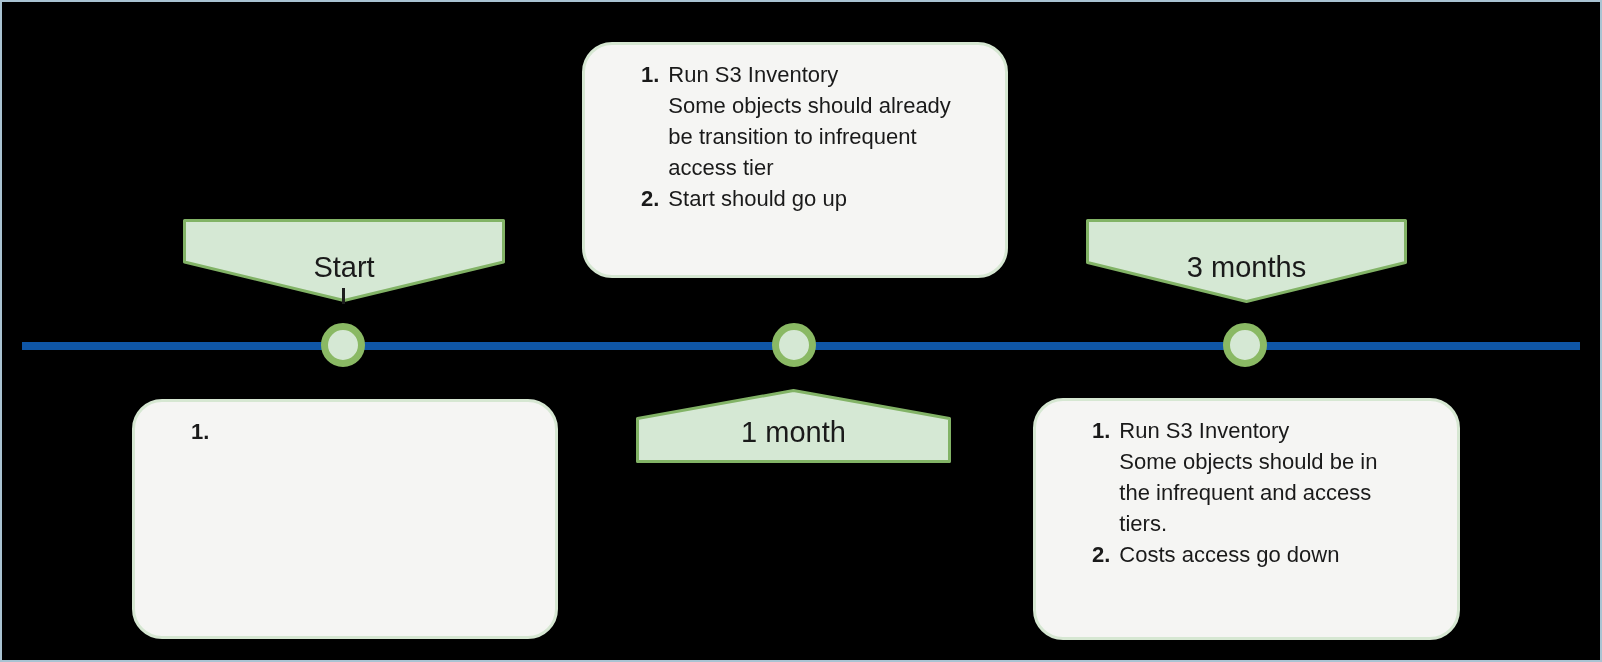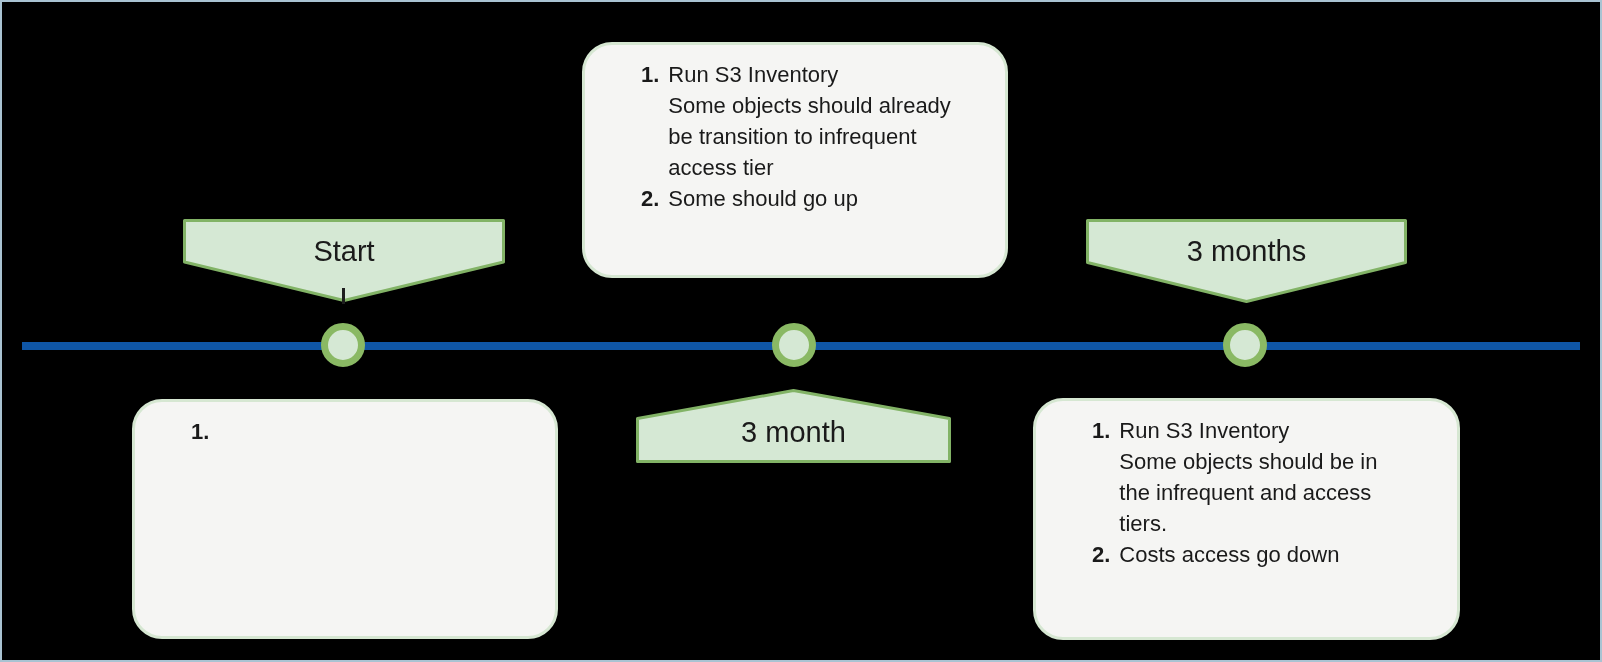--- a/index.html
+++ b/index.html
@@ -48,21 +48,21 @@
     stroke-linejoin: round;
   }
   .banner-label {
     position: absolute;
     left: 0; width: 100%;
     text-align: center;
     font-size: 29px;
     line-height: 34px;
     color: var(--text);
   }
-  .banner-label.down { top: 15px; }
+  .banner-label.down { top: 31px; }
   .banner-label.up { top: 26px; }
   .pointer-tick {
     position: absolute;
     width: 3px; height: 16px;
     background: var(--tick);
   }
   .note-box {
     position: absolute;
     box-sizing: border-box;
     background: var(--box-fill);
@@ -95,38 +95,38 @@
     <svg width="321" height="84" viewBox="0 0 321 84">
       <polygon class="banner-poly" points="1.5,1.5 319.5,1.5 319.5,43.5 160.5,82.5 1.5,43.5"></polygon>
     </svg>
     <div class="banner-label down">3 months</div>
   </div>
 
   <div class="pennant" style="left:634px; top:387px; width:315px; height:74px;">
     <svg width="315" height="74" viewBox="0 0 315 74">
       <polygon class="banner-poly" points="1.5,72.5 1.5,29.5 157.5,1.5 313.5,29.5 313.5,72.5"></polygon>
     </svg>
-    <div class="banner-label up">3 month</div>
+    <div class="banner-label up">1 month</div>
   </div>
 
   <div class="marker" style="left:319px; top:321px;"></div>
   <div class="marker" style="left:770px; top:321px;"></div>
   <div class="marker" style="left:1221px; top:321px;"></div>
 
   <div class="note-box" style="left:580px; top:40px; width:426px; height:236px;">
     <div class="note-item">
       <span class="note-num">1.</span>
       <span class="note-text">Run S3 Inventory
 Some objects should already
 be transition to infrequent
 access tier</span>
     </div>
     <div class="note-item">
       <span class="note-num">2.</span>
-      <span class="note-text">Some should go up</span>
+      <span class="note-text">Start should go up</span>
     </div>
   </div>
 
   <div class="note-box" style="left:130px; top:397px; width:426px; height:240px;">
     <div class="note-item">
       <span class="note-num">1.</span>
     </div>
   </div>
 
   <div class="note-box" style="left:1031px; top:396px; width:427px; height:242px;">

